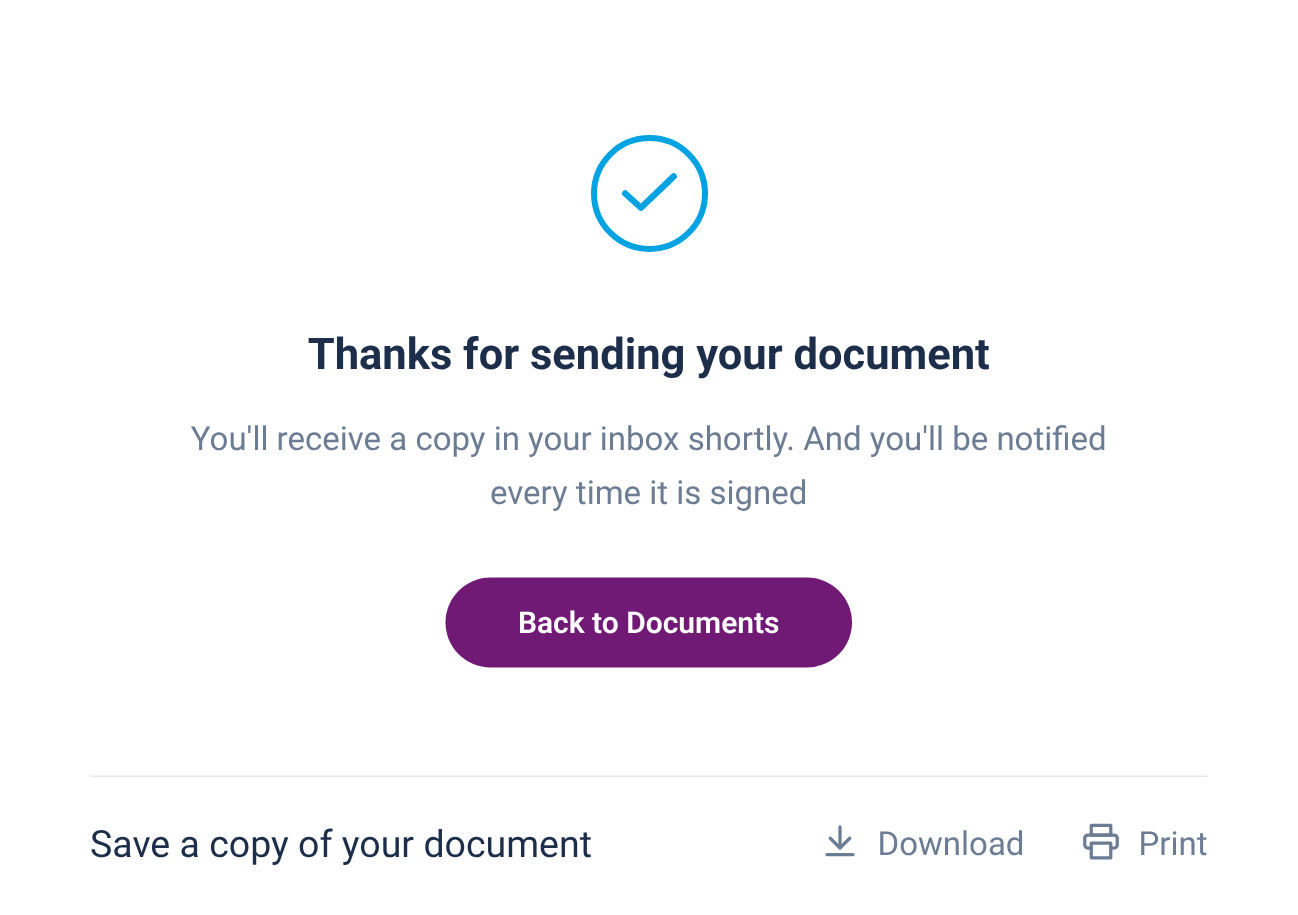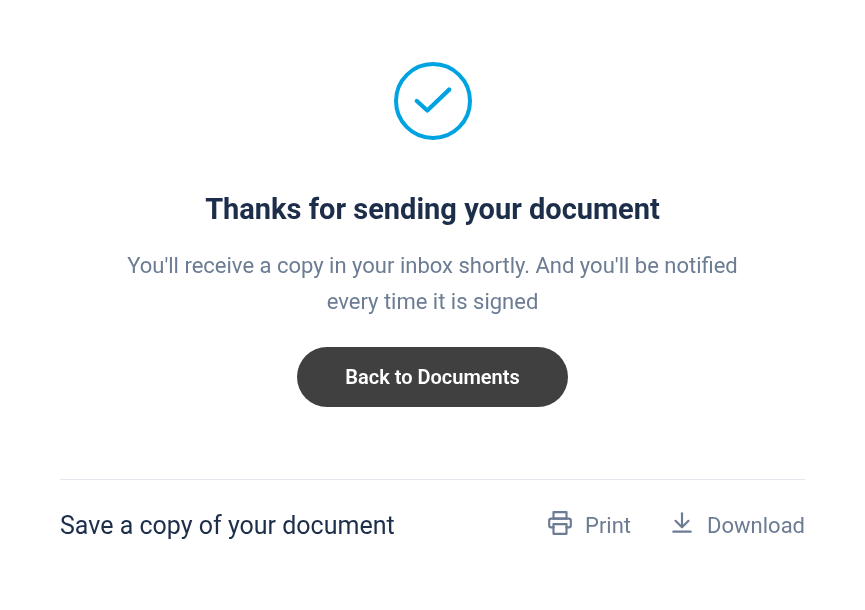--- a/index.html
+++ b/index.html
@@ -15,21 +15,21 @@
       overflow: hidden;
     }
     .container {
       width: 100%;
       padding: 0 60px;
     }
     .hero {
       display: flex;
       flex-direction: column;
       align-items: center;
-      padding-top: 62px;
+      padding-top: 90px;
     }
     .success-circle {
       width: 78px;
       height: 78px;
       border: 4px solid #00A3E1;
       border-radius: 50%;
       display: flex;
       align-items: center;
       justify-content: center;
       margin-bottom: 52px;
@@ -44,24 +44,24 @@
       color: #1c2e4a;
       margin-bottom: 22px;
       text-align: center;
     }
     .subtext {
       font-size: 22px;
       color: #6b7c93;
       text-align: center;
       line-height: 1.65;
       max-width: 640px;
-      margin-bottom: 26px;
+      margin-bottom: 36px;
     }
     .primary-btn {
-      background: #404040;
+      background: #701a75;
       color: #ffffff;
       border: none;
       font-size: 20px;
       font-weight: 600;
       padding: 18px 48px;
       border-radius: 34px;
       cursor: pointer;
       font-family: inherit;
     }
     .divider {
@@ -127,35 +127,35 @@
   <hr class="divider">
 
   <div class="save-row">
     <div class="save-title">Save a copy of your document</div>
 
     <div class="actions">
 
       <button class="action-link">
         <span>
           <svg viewBox="0 0 24 24" fill="none" stroke-width="2" stroke-linecap="round" stroke-linejoin="round">
+            <path d="M12 3 L12 15"></path>
+            <path d="M6 10 L12 16 L18 10"></path>
+            <path d="M4 20 L20 20"></path>
+          </svg>
+        </span>
+        <span>Download</span>
+      </button>
+
+      <button class="action-link">
+        <span>
+          <svg viewBox="0 0 24 24" fill="none" stroke-width="2" stroke-linecap="round" stroke-linejoin="round">
             <rect x="6" y="2" width="12" height="6"></rect>
             <path d="M6 16 H4 a2 2 0 0 1 -2 -2 V10 a2 2 0 0 1 2 -2 H20 a2 2 0 0 1 2 2 V14 a2 2 0 0 1 -2 2 H18"></path>
             <rect x="6" y="13" width="12" height="9"></rect>
           </svg>
         </span>
         <span>Print</span>
       </button>
 
-      <button class="action-link">
-        <span>
-          <svg viewBox="0 0 24 24" fill="none" stroke-width="2" stroke-linecap="round" stroke-linejoin="round">
-            <path d="M12 3 L12 15"></path>
-            <path d="M6 10 L12 16 L18 10"></path>
-            <path d="M4 20 L20 20"></path>
-          </svg>
-        </span>
-        <span>Download</span>
-      </button>
-
     </div>
   </div>
 
 </div>
 
 </body></html>

